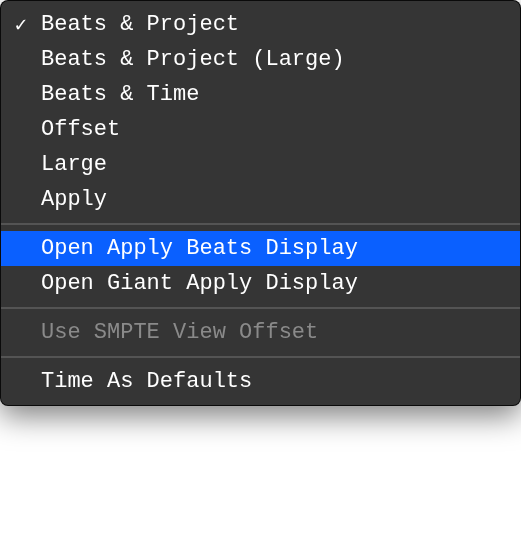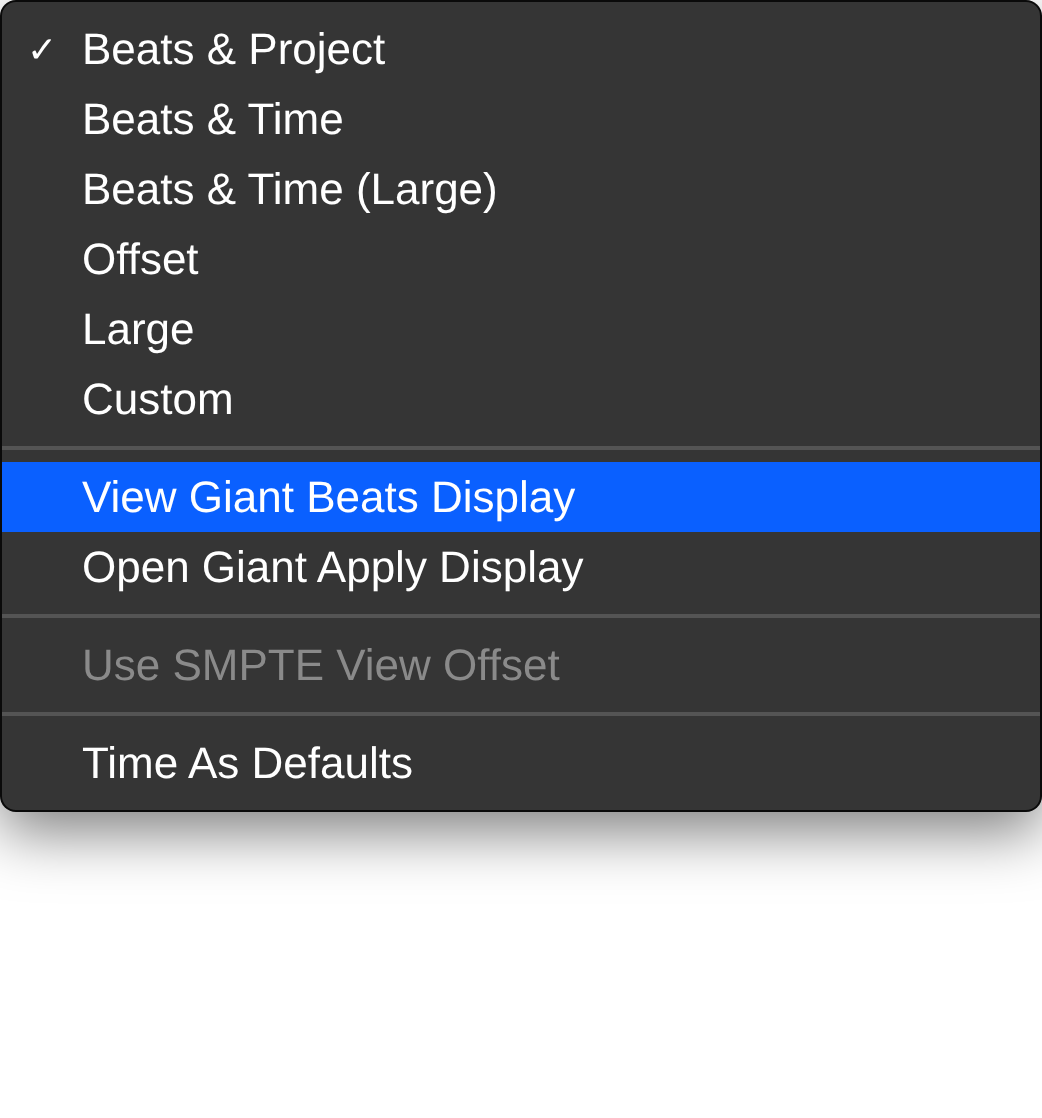--- a/index.html
+++ b/index.html
@@ -50,60 +50,61 @@
       width: 40px;
       flex-shrink: 0;
       display: flex;
       align-items: center;
       justify-content: center;
       font-size: 18px;
     }
 
     .label {
       flex: 1;
+      font-family: Liberation Mono, monospace;
     }
 
     .separator {
       height: 2px;
       background: #545454;
       margin: 6px 0;
     }
   </style>
 </head>
 <body>
 
 <div class="menu" id="menu-root">
     <div class="menu-item">
       <span class="check-col">✓</span>
       <span class="label">Beats &amp; Project</span>
     </div>
     <div class="menu-item">
       <span class="check-col"></span>
-      <span class="label">Beats &amp; Time</span>
+      <span class="label">Beats &amp; Project (Large)</span>
     </div>
     <div class="menu-item">
       <span class="check-col"></span>
-      <span class="label">Beats &amp; Time (Large)</span>
+      <span class="label">Beats &amp; Time</span>
     </div>
     <div class="menu-item">
       <span class="check-col"></span>
       <span class="label">Offset</span>
     </div>
     <div class="menu-item">
       <span class="check-col"></span>
       <span class="label">Large</span>
     </div>
     <div class="menu-item">
       <span class="check-col"></span>
-      <span class="label">Custom</span>
+      <span class="label">Apply</span>
     </div>
     <div class="separator"></div>
     <div class="menu-item highlighted">
       <span class="check-col"></span>
-      <span class="label">View Giant Beats Display</span>
+      <span class="label">Open Apply Beats Display</span>
     </div>
     <div class="menu-item">
       <span class="check-col"></span>
       <span class="label">Open Giant Apply Display</span>
     </div>
     <div class="separator"></div>
     <div class="menu-item disabled">
       <span class="check-col"></span>
       <span class="label">Use SMPTE View Offset</span>
     </div>

